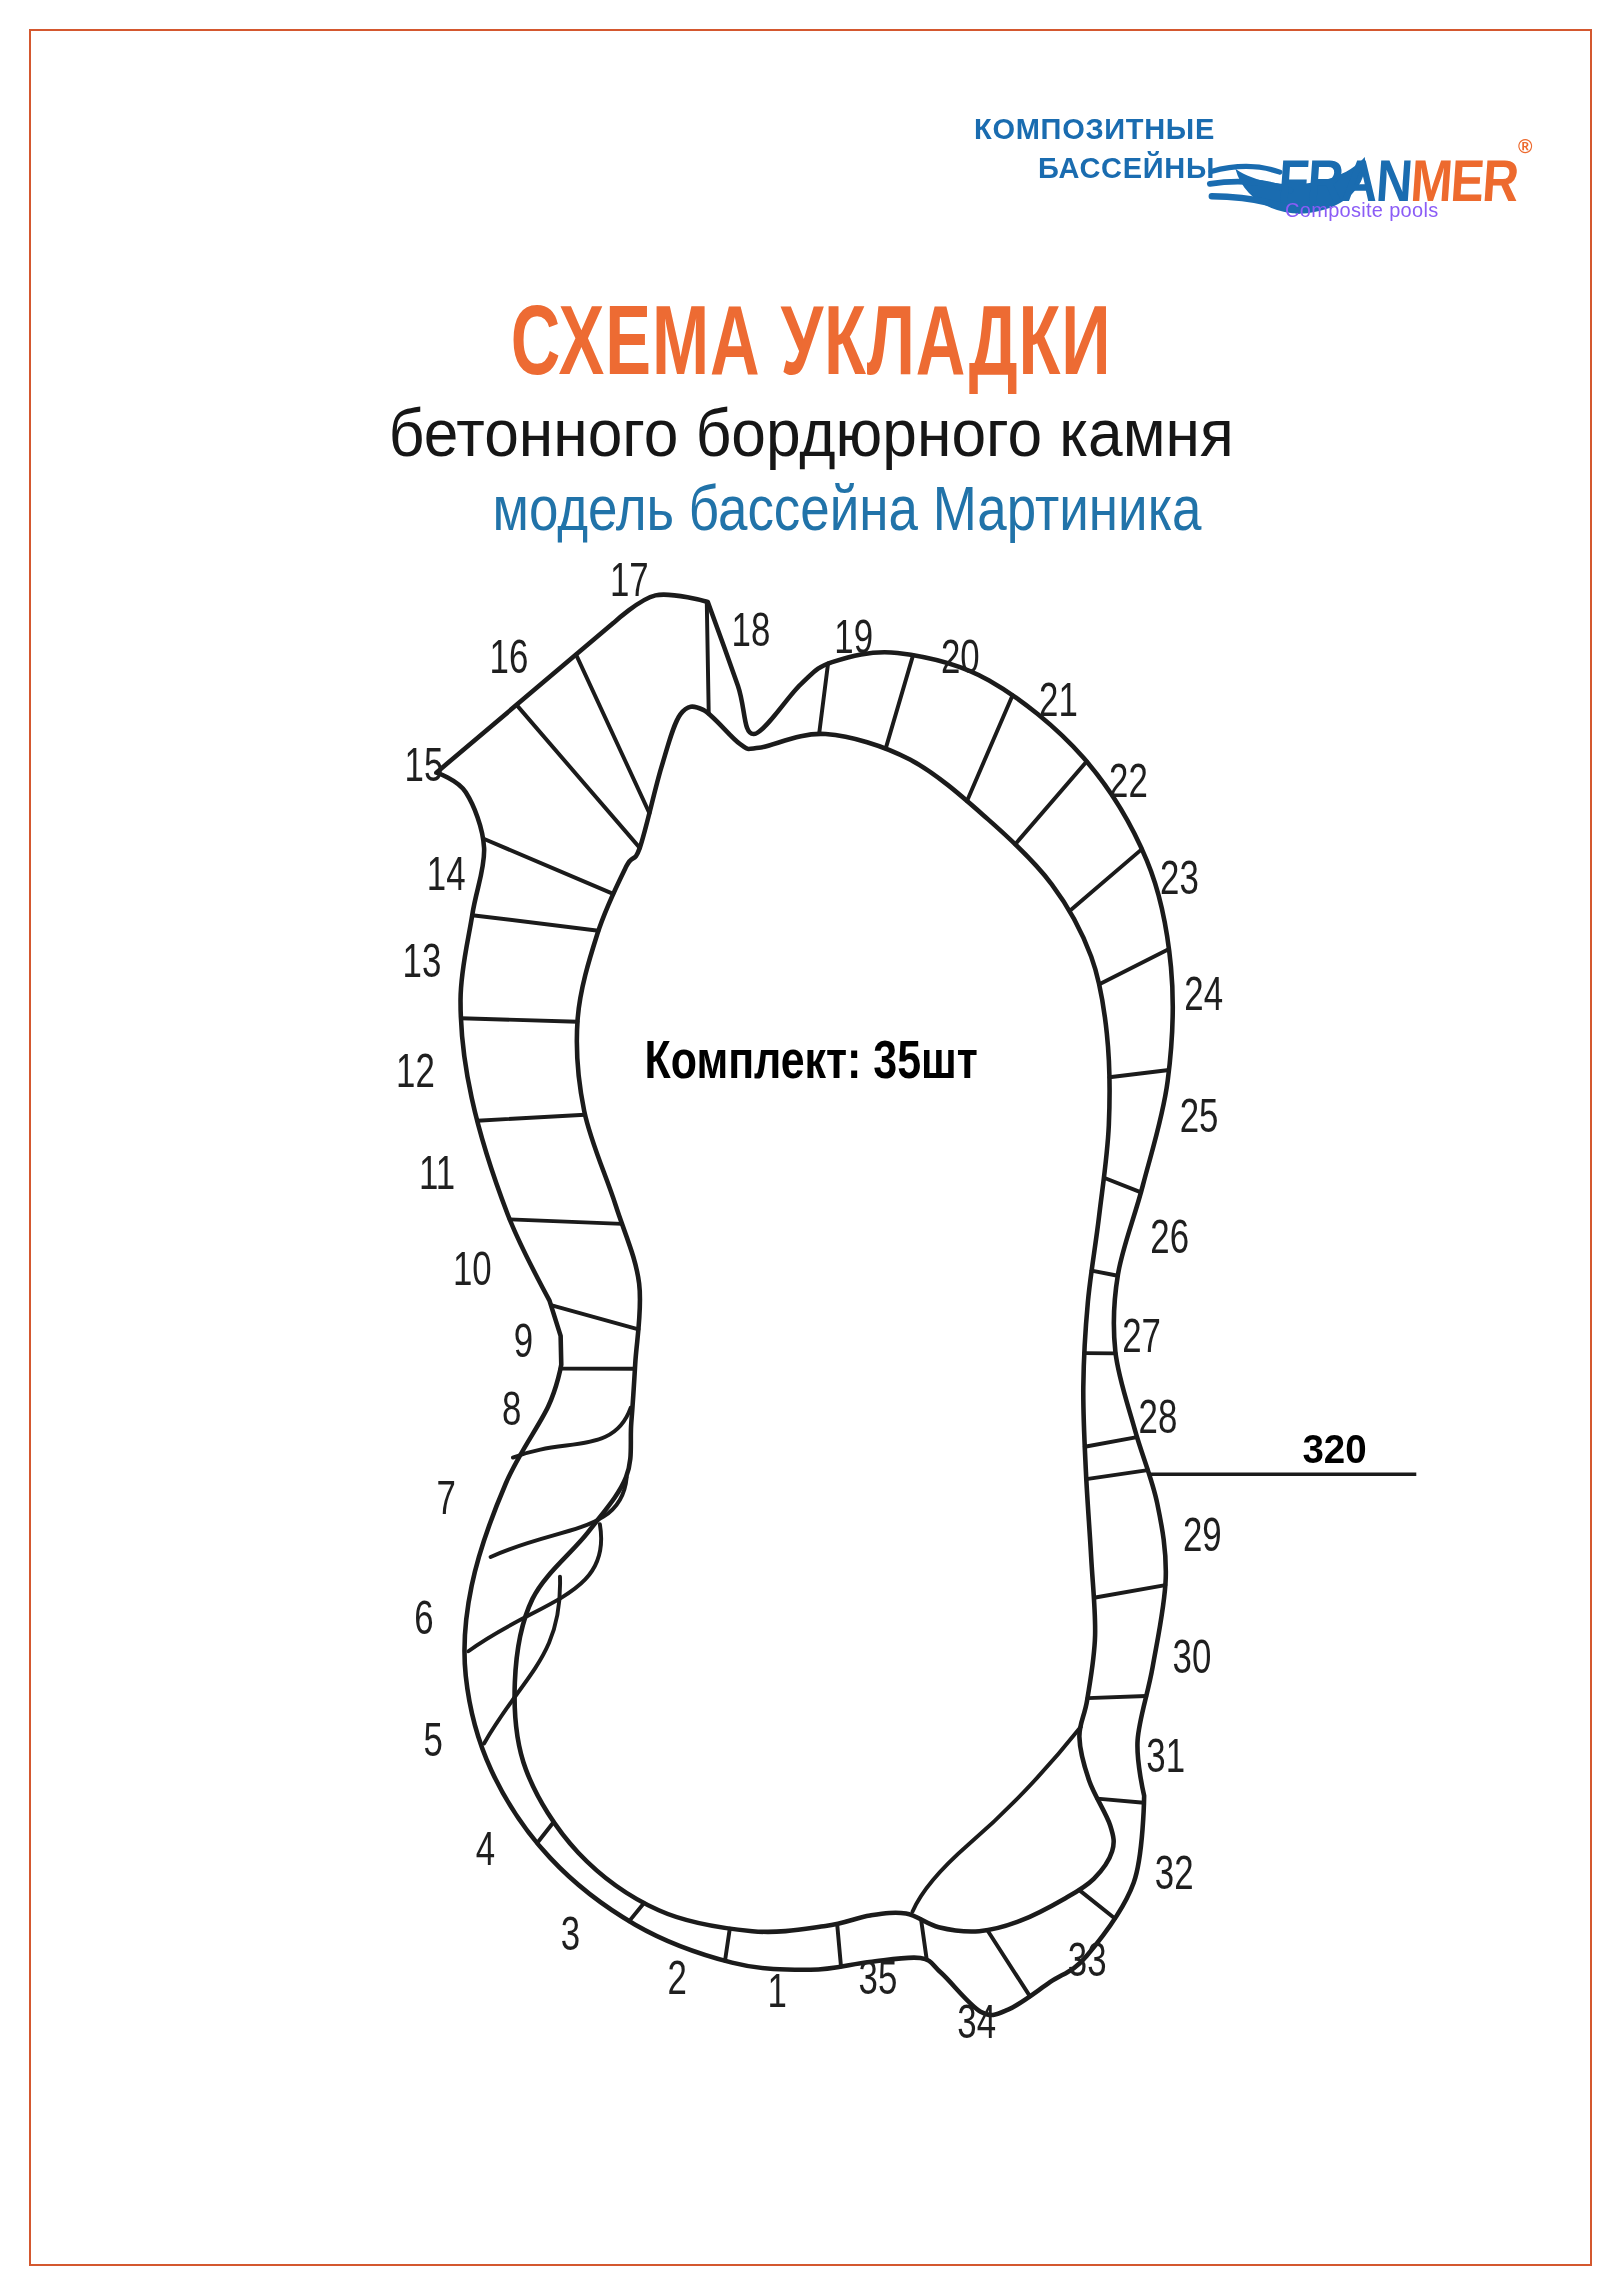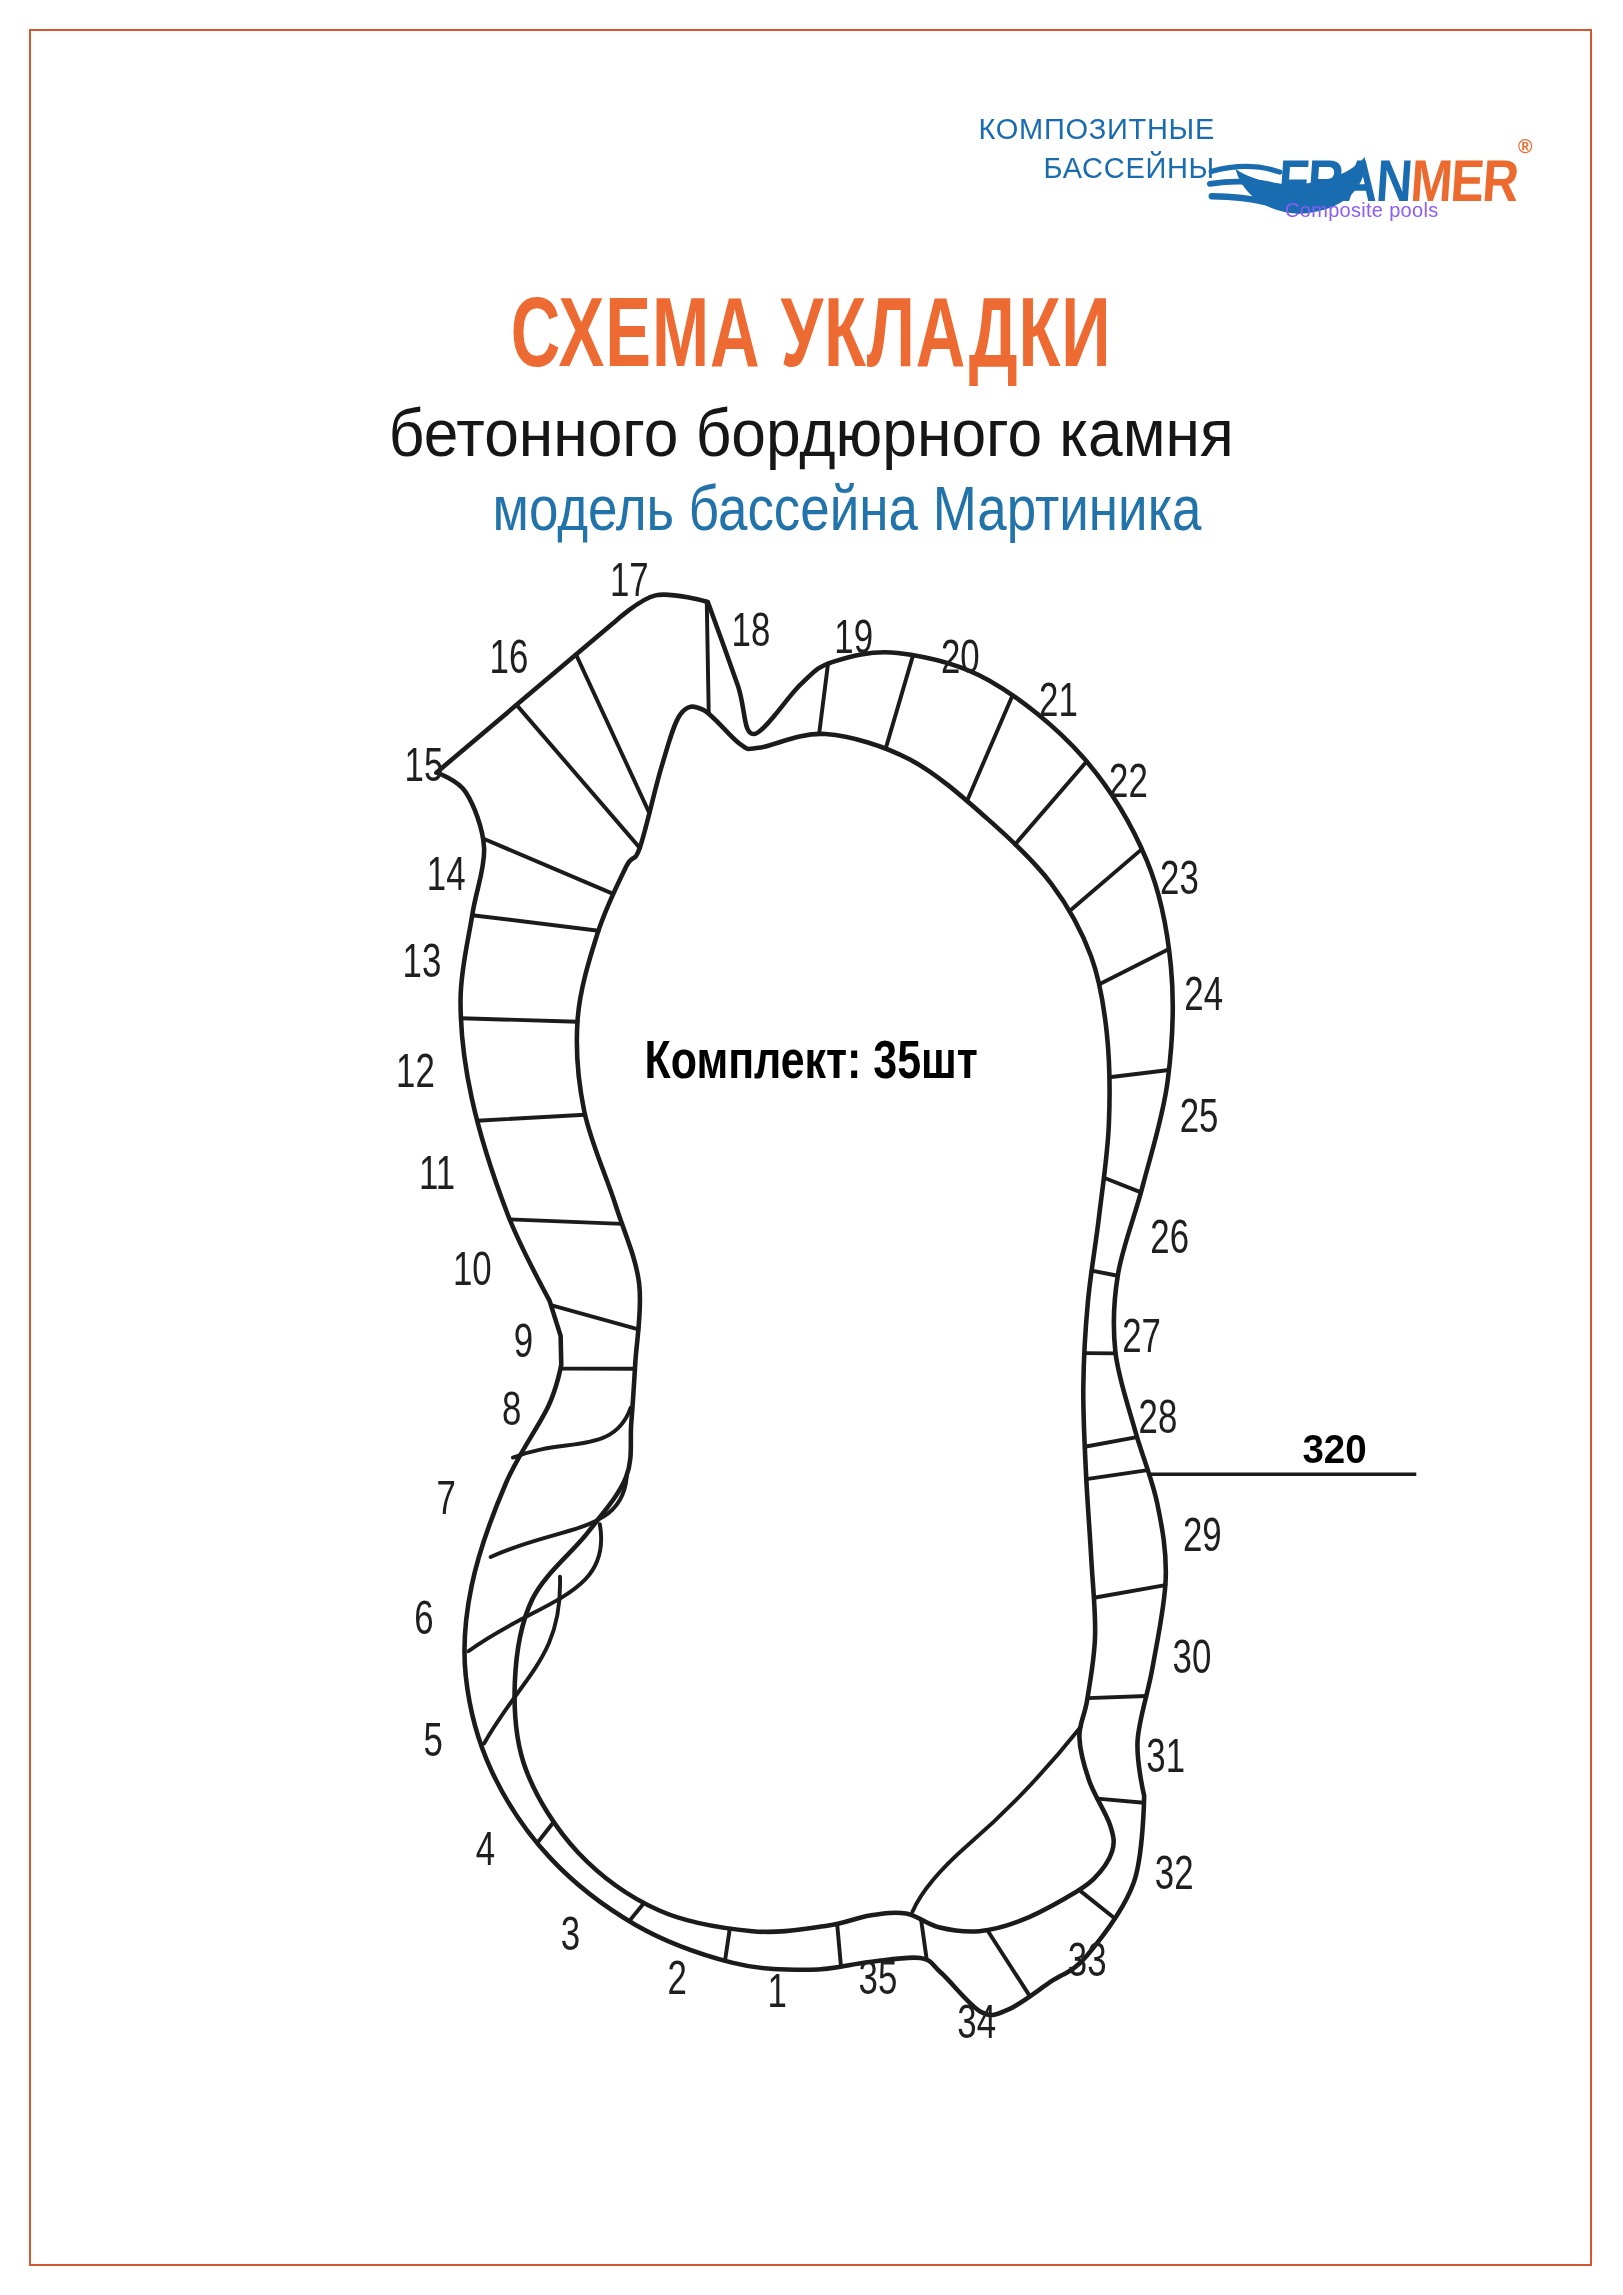--- a/index.html
+++ b/index.html
@@ -7,40 +7,40 @@
     width:1623px;height:2295px;position:relative;background:#ffffff;
     font-family:"Liberation Sans", sans-serif;overflow:hidden;
   }
   .page-border{
     position:absolute;left:29px;top:29px;width:1563px;height:2237px;
     border:2.6px solid #d4582f;box-sizing:border-box;
   }
   
   .brand-text{
     position:absolute;right:408px;top:110px;text-align:right;
-    color:#1a6cb0;font-weight:normal;font-size:29px;line-height:39px;letter-spacing:0.7px;
+    color:#1a6cb0;font-weight:bold;font-size:29px;line-height:39px;letter-spacing:0.7px;
   }
   .logo-ball{
     position:absolute;left:1233px;top:62px;width:128px;height:130px;border-radius:50%;
     background:radial-gradient(circle at 38% 30%, #fdddc8 0%, #f6a univers66 0%, #f49a63 26%, #ee6a2e 58%, #e4561d 100%);
   }
   .logo-wave{position:absolute;left:1204px;top:59px;}
   .franmer-word{
     position:absolute;left:1276px;top:147px;font-size:59px;font-weight:bold;
     letter-spacing:-2px;transform:skewX(-4deg) scaleX(0.85);transform-origin:left bottom;
     white-space:nowrap;
   }
   .franmer-word .fran{color:#1a6cb0;}
   .franmer-word .mer{color:#ed6a2e;}
   .registered{position:absolute;left:1518px;top:135px;font-size:19.6px;color:#ed6a2e;font-weight:bold;}
   .tagline{position:absolute;left:1285px;top:199px;font-size:20px;color:#8b5cf6;letter-spacing:0.3px;}
   
   .center-line{position:absolute;left:0;width:100%;text-align:center;white-space:nowrap;}
   .center-line > span{display:inline-block;transform-origin:center;}
-  .title-main{top:276px;}
+  .title-main{top:284px;}
   .title-main > span{font-size:98px;font-weight:bold;color:#ed6b33;letter-spacing:1.3px;transform:scaleX(0.70);}
   .title-sub{top:394px;}
   .title-sub > span{font-size:67px;color:#161616;transform:scaleX(0.93);}
   .title-model{top:472px;padding-left:35px;}
   .title-model > span{font-size:63px;color:#2173a9;transform:scaleX(0.84);}
   
   #diagram{position:absolute;left:0;top:0;}
   .outline{fill:none;stroke:#1b1b1b;stroke-width:7;stroke-linejoin:round;stroke-linecap:round;}
   .seam{fill:none;stroke:#1b1b1b;stroke-width:6;stroke-linecap:round;}
   .stone-num{fill:#1f1f1f;font-size:74px;font-family:"Liberation Sans", sans-serif;text-anchor:middle;}

